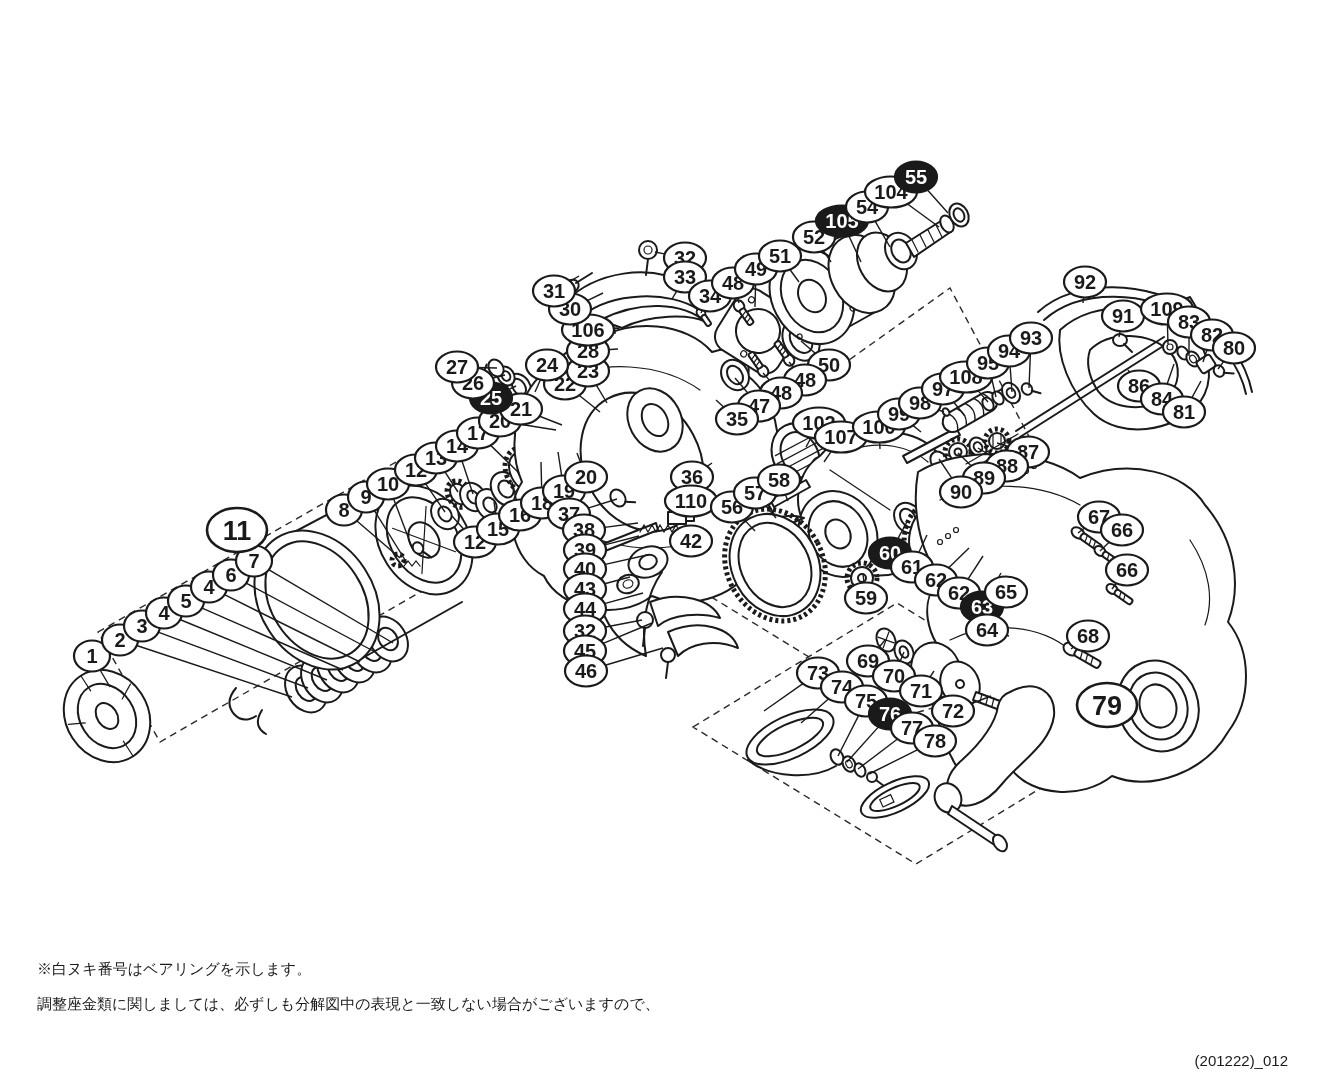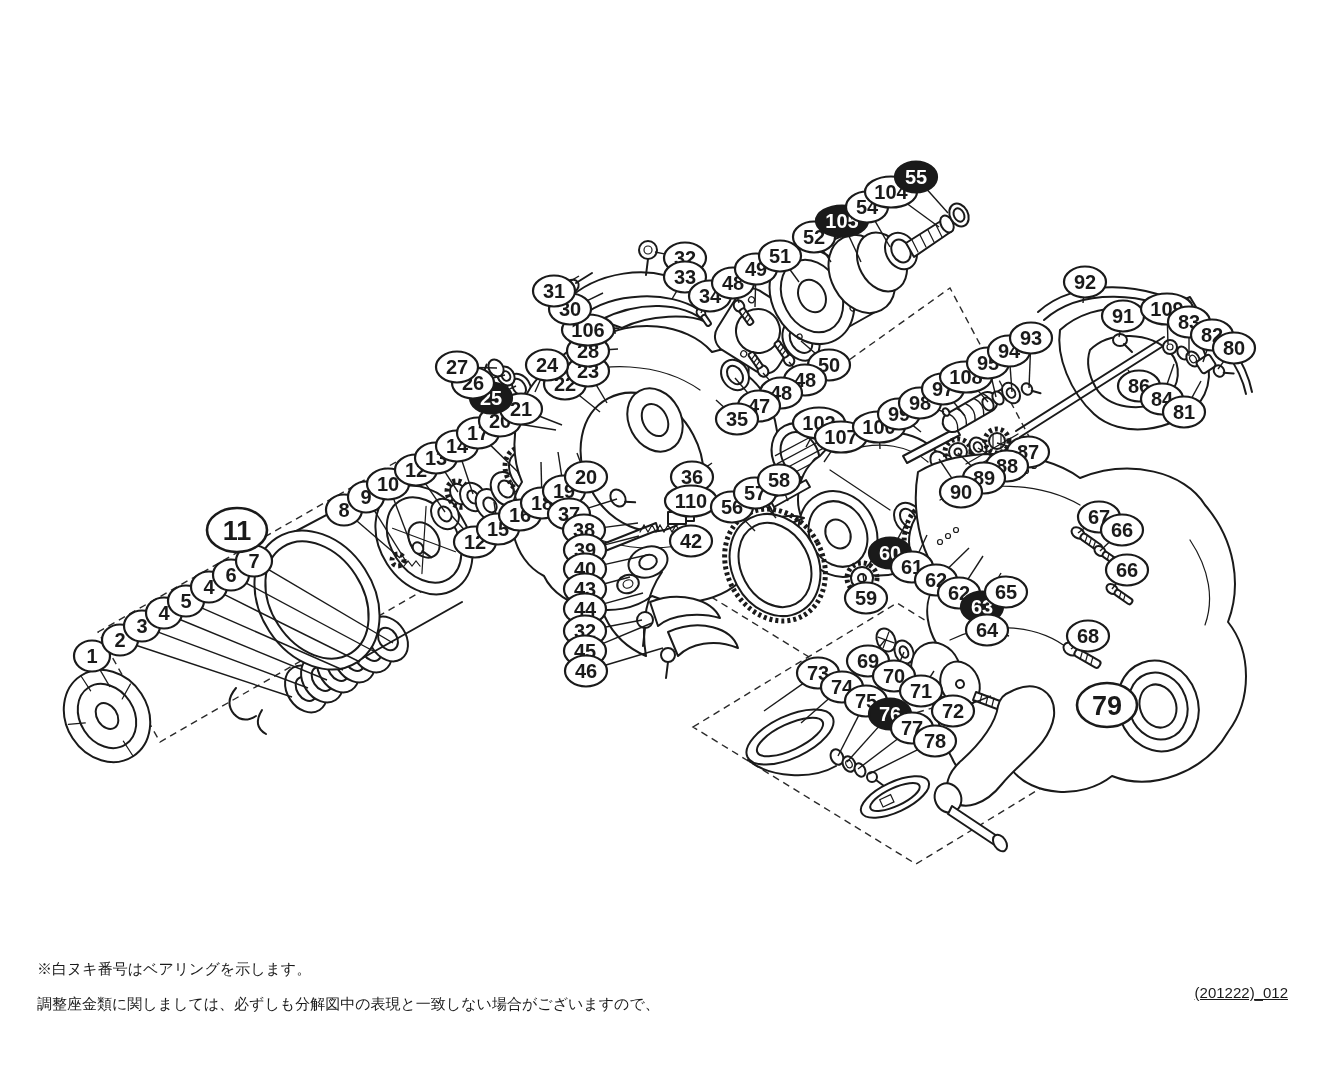--- a/index.html
+++ b/index.html
@@ -1024,14 +1024,14 @@
           <ellipse cx="1107" cy="705" rx="30" ry="22" fill="#ffffff" stroke="#1a1a1a" stroke-width="2.6"></ellipse>
           <text x="1107" y="705" text-anchor="middle" dy="0.36em" fill="#1a1a1a" font-family="&quot;Liberation Sans&quot;, sans-serif" font-size="27" font-weight="bold">79</text>
         </g>
       </g>
   </svg>
 
   <div class="footnote" style="left:37px;top:957px;">※白ヌキ番号はベアリングを示します。</div>
   <div class="footnote" style="left:37px;top:992px;">
     <div>調整座金類に関しましては、必ずしも分解図中の表現と一致しない場合がございますので、</div>
   </div>
-  <div class="doc-code" style="right:37px;top:984px;text-decoration:underline;">(201222)_012</div>
+  <div class="doc-code" style="right:37px;top:1052px;">(201222)_012</div>
 </div>
 
 </body></html>

